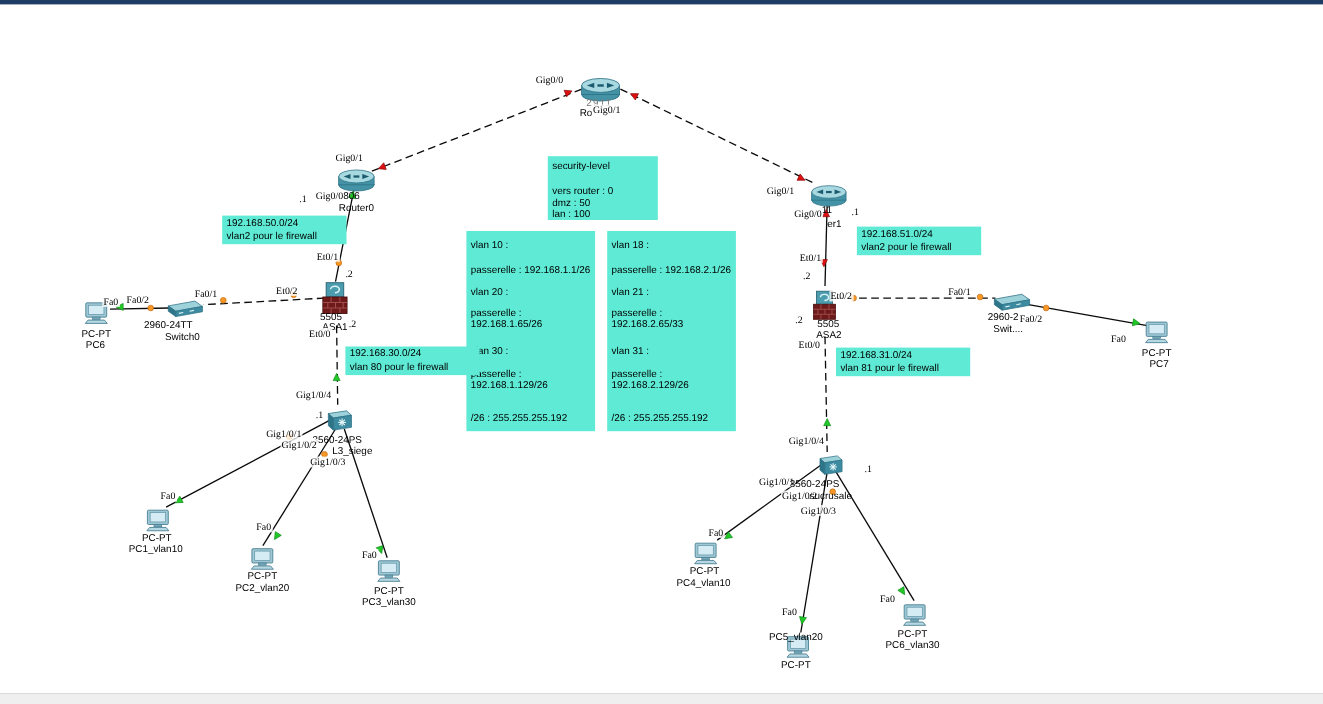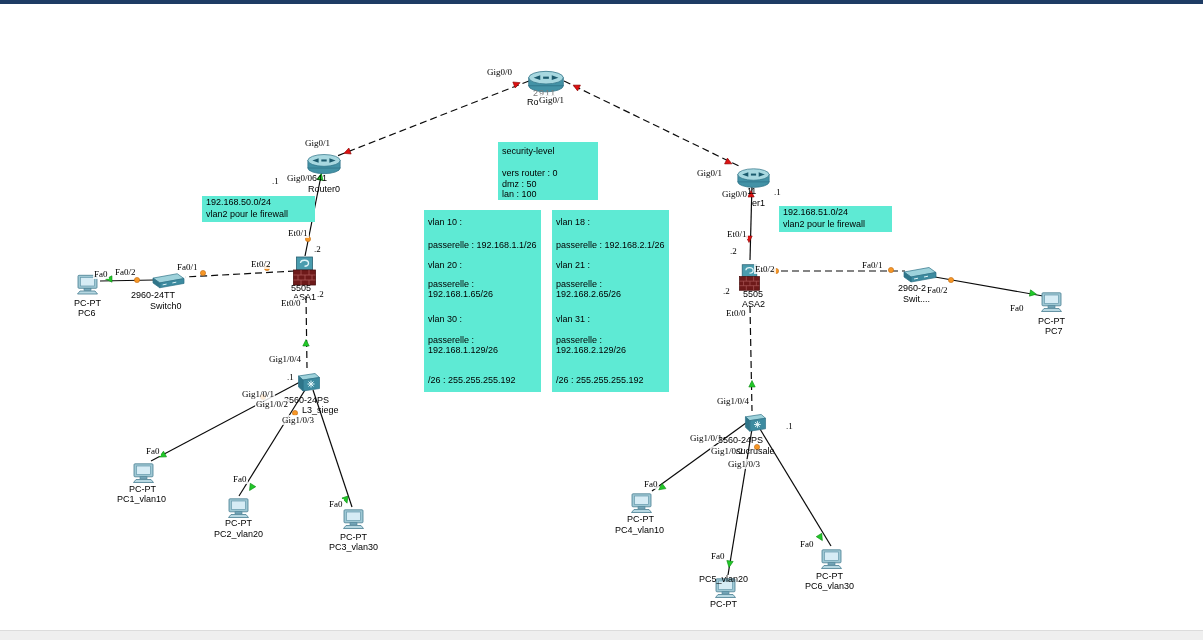--- a/index.html
+++ b/index.html
@@ -110,34 +110,42 @@
     <span class="nl" style="top:125px">passerelle :</span>
     <span class="nl" style="top:135px">192.168.1.129/26</span>
     <span class="nl" style="top:165px">/26 : 255.255.255.192</span>
   </div>
 
   <div class="note" style="left:552px;top:206px;width:117px;height:182px">
     <span class="nl" style="top:7px">vlan 18 :</span>
     <span class="nl" style="top:30px">passerelle : 192.168.2.1/26</span>
     <span class="nl" style="top:50px">vlan 21 :</span>
     <span class="nl" style="top:69px">passerelle :</span>
-    <span class="nl" style="top:79px">192.168.2.65/26</span>
+    <span class="nl" style="top:79px">192.168.2.65/33</span>
     <span class="nl" style="top:104px">vlan 31 :</span>
     <span class="nl" style="top:125px">passerelle :</span>
     <span class="nl" style="top:135px">192.168.2.129/26</span>
     <span class="nl" style="top:165px">/26 : 255.255.255.192</span>
   </div>
 
   <div class="note" style="left:202px;top:192px;width:113px;height:26px">
     <span class="nl" style="top:1px">192.168.50.0/24</span>
     <span class="nl" style="top:13px">vlan2 pour le firewall</span>
   </div>
   <div class="note" style="left:779px;top:202px;width:113px;height:26px">
     <span class="nl" style="top:1px">192.168.51.0/24</span>
     <span class="nl" style="top:13px">vlan2 pour le firewall</span>
+  </div>
+  <div class="note" style="left:314px;top:311px;width:122px;height:26px">
+    <span class="nl" style="top:1px">192.168.30.0/24</span>
+    <span class="nl" style="top:13px">vlan 80 pour le firewall</span>
+  </div>
+  <div class="note" style="left:760px;top:312px;width:122px;height:26px">
+    <span class="nl" style="top:1px">192.168.31.0/24</span>
+    <span class="nl" style="top:13px">vlan 81 pour le firewall</span>
   </div>
 
   <div class="dev" style="left:527px;top:66px;width:38px;height:23px">
     <svg viewBox="0 0 38 24">
         <ellipse cx="19" cy="16.5" rx="18" ry="6.3" class="rb"></ellipse>
         <rect x="1" y="8" width="36" height="8.5" class="rb" stroke="none"></rect>
         <ellipse cx="19" cy="8" rx="18" ry="6.6" class="rt"></ellipse>
         <path class="ra" d="M6,8 L13,5.5 L13,10.5 Z"></path>
         <path class="ra" d="M32,8 L25,5.5 L25,10.5 Z"></path>
         <rect class="ra" x="16" y="6.9" width="6" height="2.3"></rect>
@@ -316,21 +324,21 @@
   </div>
 
   <span class="lbl pl" style="left:486px;top:63px">Gig0/0</span>
   <span class="lbl dim" style="left:533px;top:84px">2911</span>
   <span class="lbl" style="left:527px;top:93px">Ro</span>
   <span class="lbl pl" style="left:538px;top:91px">Gig0/1</span>
 
   <span class="lbl pl" style="left:304px;top:134px">Gig0/1</span>
   <span class="lbl pl" style="left:271px;top:172px">.1</span>
   <span class="lbl pl" style="left:286px;top:169px">Gig0/0</span>
-  <span class="lbl" style="left:312px;top:169px">641</span>
+  <span class="lbl" style="left:312px;top:169px">806</span>
   <span class="lbl" style="left:308px;top:180px">Router0</span>
 
   <span class="lbl pl" style="left:696px;top:164px">Gig0/1</span>
   <span class="lbl" style="left:747px;top:182px">11</span>
   <span class="lbl pl" style="left:773px;top:183px">.1</span>
   <span class="lbl pl" style="left:721px;top:185px">Gig0/0</span>
   <span class="lbl" style="left:752px;top:194px">er1</span>
 
   <span class="lbl pl" style="left:287px;top:224px">Et0/1</span>
   <span class="lbl pl" style="left:313px;top:240px">.2</span>

